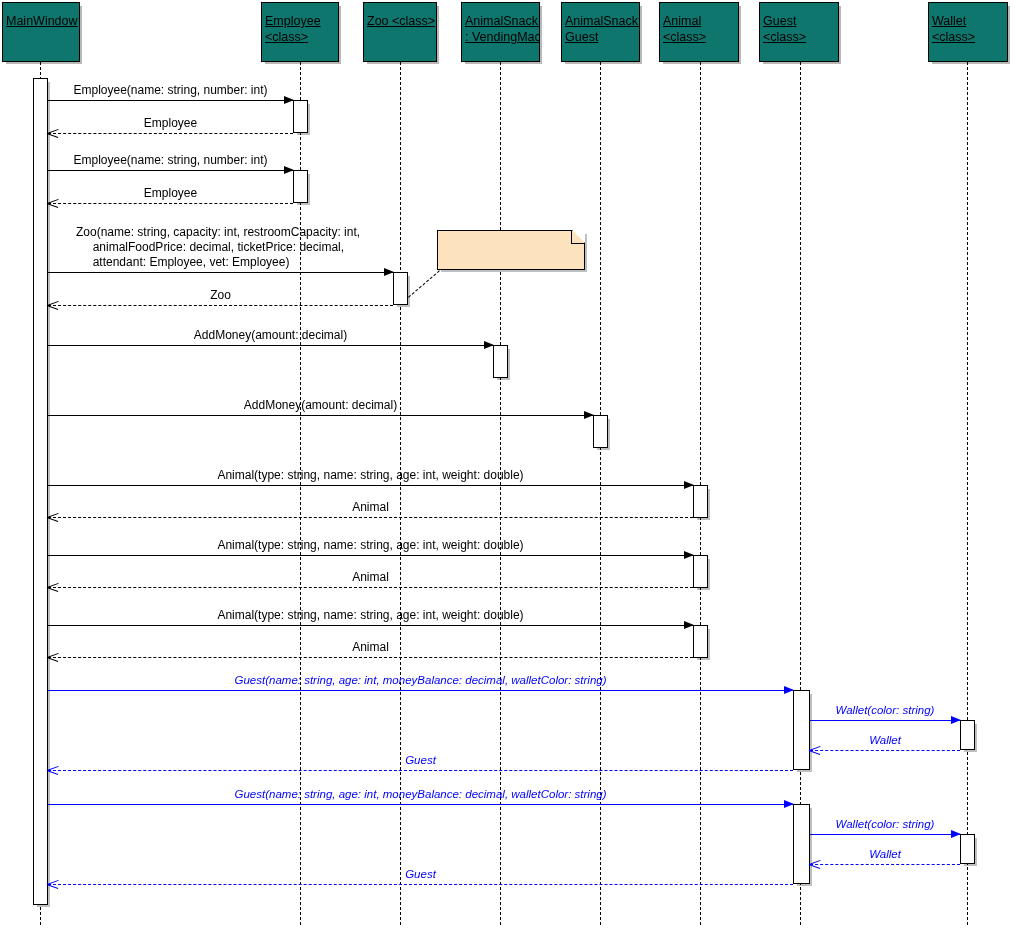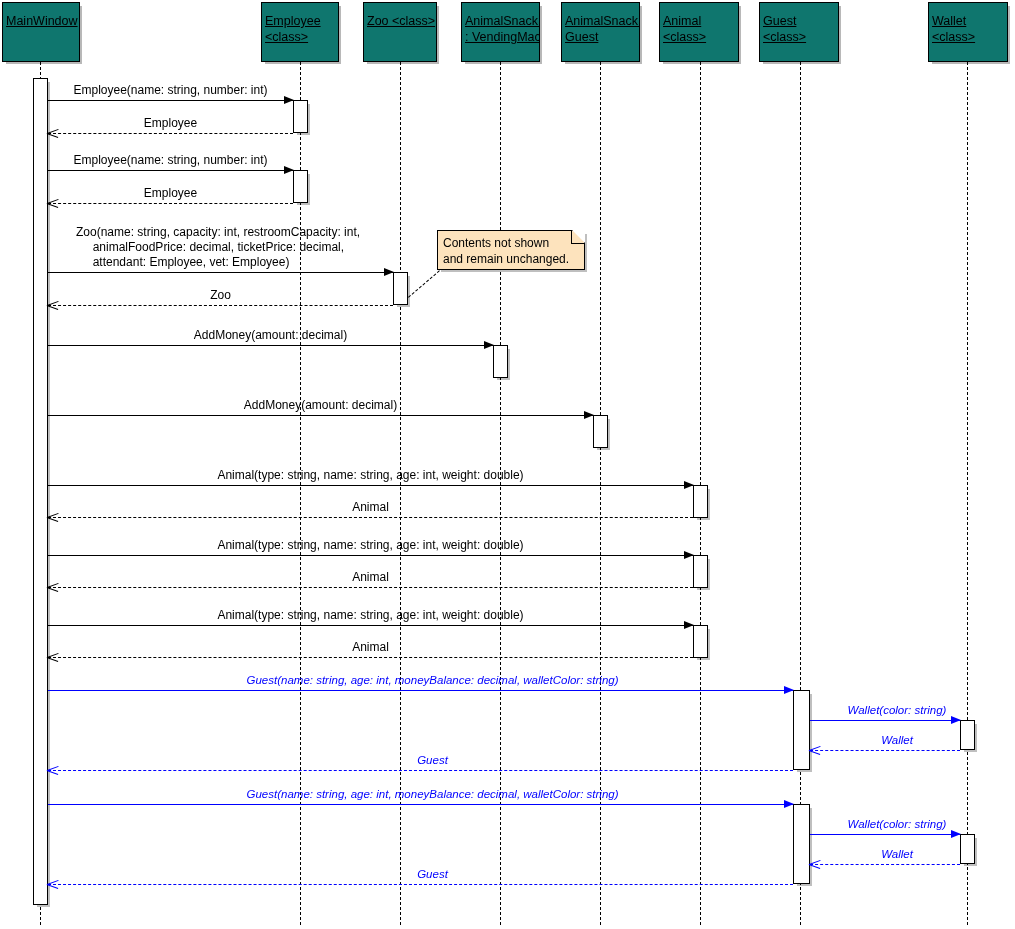--- a/index.html
+++ b/index.html
@@ -48,21 +48,21 @@
   }
   .ah-left-open:before{transform:rotate(20deg);}
   .ah-left-open:after{transform:rotate(-20deg);}
 
   .msg .label{
     position:absolute;bottom:2px;font-size:12px;line-height:15px;
     color:#000;white-space:nowrap;text-align:center;
   }
   .msg .label.multi{white-space:pre;text-align:left;margin-left:8px;}
   .msg.blue .line{border-color:#0000ff;}
-  .msg.blue .label{color:#0000ff;font-style:italic;font-size:11.5px;margin-left:12px;}
+  .msg.blue .label{color:#0000ff;font-style:italic;font-size:11.5px;}
   .msg.blue .ah-right{border-left-color:#0000ff;}
   .msg.blue .ah-left-open:before,.msg.blue .ah-left-open:after{border-top-color:#0000ff;}
 
   
   .note{
     position:absolute;background:#fde3bd;border:1px solid #000;
     box-shadow:3px 3px 0 -1px rgba(0,0,0,0.25);
     font-size:12px;line-height:16px;color:#000;
     padding:4px 6px 4px 5px;box-sizing:border-box;
   }
@@ -264,18 +264,16 @@
       <div class="msg ret blue" style="left: 48px; top: 884px; width: 745px;">
         <div class="line"></div>
         <div class="ah-left-open"></div>
         <div class="label" style="left: 0px; width: 100%;">Guest</div>
       </div>
     </div>
   <div id="notes-layer">
       <div class="note" style="left: 437px; top: 230px; width: 148px; height: 40px;">
         <div class="foldtri"></div>
         <div class="fold" style="background: transparent; border-top: none; border-right: none;"></div>
-        <div class="txt">Contents not shown
-and remain unchanged.</div>
       </div>
       <div class="note-line" style="left: 408px; top: 296.5px; width: 40.783px; transform: rotate(-40.5251deg);"></div>
     </div>
 </div>
 
 </body></html>

